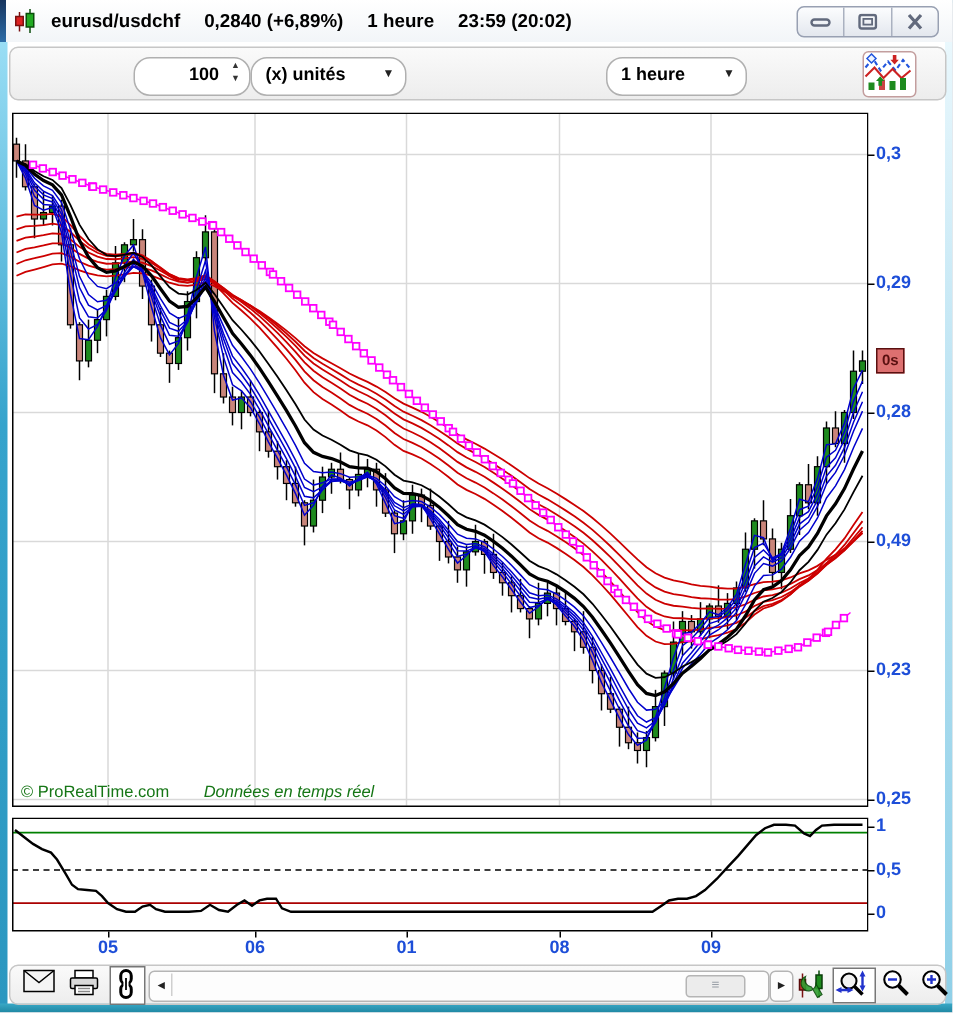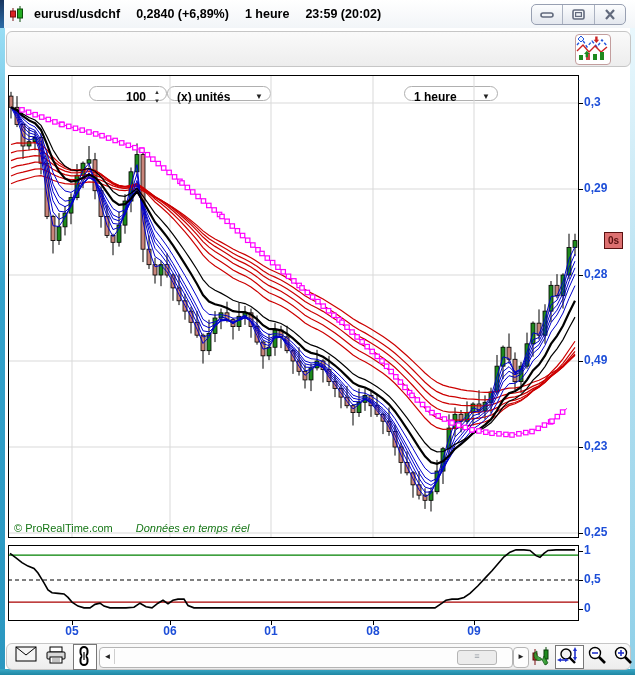--- a/index.html
+++ b/index.html
@@ -15,35 +15,35 @@
   #titlebar .corner{position:absolute;left:0;top:0;width:4px;height:28px;background:linear-gradient(180deg,#17355e,#2d6da8);}
   #title-icon{margin-left:8px;margin-right:8px;}
   .title-text{font-size:12.5px;font-weight:600;color:#000;margin-right:16px;white-space:nowrap;}
   #win-buttons{position:absolute;right:9px;top:4px;width:93px;height:19px;border:1px solid #98a0b2;border-radius:5px;background:linear-gradient(180deg,#fcfdfe,#e3e7ee);display:flex;}
   .winbtn{flex:1;display:flex;align-items:center;justify-content:center;border-right:1px solid #aab1c0;cursor:default;}
   .winbtn:last-child{border-right:none;}
   
   .panel{position:absolute;left:6px;width:623px;background:linear-gradient(180deg,#fafafa,#ededed);border:1px solid #c6c6c6;border-radius:6px;}
   #toolbar{top:31px;height:34px;}
   #bottombar{top:643px;height:25px;}
-  .field{position:absolute;background:#fff;border:1px solid #b0b0b0;border-radius:11px;height:15px;box-sizing:border-box;font-size:12px;font-weight:600;color:#000;margin-top:48px;}
+  .field{position:absolute;background:#fff;border:1px solid #b0b0b0;border-radius:11px;height:26px;box-sizing:border-box;font-size:12px;font-weight:600;color:#000;}
   #units-field{left:82px;top:6px;width:78px;}
   #units-value{position:absolute;right:20px;top:3px;}
   #units-spinner{position:absolute;right:3px;top:1px;width:12px;font-size:6px;line-height:9px;color:#333;text-align:center;}
   #units-mode{left:160px;top:6px;width:104px;}
   #timeframe-dd{left:397px;top:6px;width:94px;}
   .dd-label{position:absolute;left:9px;top:3px;}
   .dd-arrow{position:absolute;right:7px;top:5px;font-size:8px;color:#222;}
   #display-btn{position:absolute;left:568px;top:2px;width:34px;height:29px;background:#fff;border:1px solid #c39e9e;border-radius:4px;}
   
   #main-svg{position:absolute;left:8px;top:75px;}
   #ind-svg{position:absolute;left:8px;top:545px;}
   .axis-label{position:absolute;font-size:12px;font-weight:bold;color:#1d4ed8;}
   .tickmark{position:absolute;background:#000;}
-  #price-badge{position:absolute;left:584px;top:232px;width:17px;height:15px;background:#dd7070;border:1px solid #5a1010;color:#5a1010;font-size:10px;font-weight:bold;text-align:center;line-height:15px;margin-left:20px;}
+  #price-badge{position:absolute;left:584px;top:232px;width:17px;height:15px;background:#dd7070;border:1px solid #5a1010;color:#5a1010;font-size:10px;font-weight:bold;text-align:center;line-height:15px;}
   #copyright{position:absolute;left:14px;top:522px;font-size:11px;color:#167616;}
   #copyright .it{font-style:italic;margin-left:23px;}
   
   .flatbtn{position:absolute;top:2px;background:transparent;border:none;}
   .boxbtn{position:absolute;background:#fff;border:1px solid #8a8a8a;}
   #scroll-track{position:absolute;left:92px;top:3px;width:412px;height:19px;background:#fdfdfd;border:1px solid #b5b5b5;border-radius:4px;}
   #scroll-left{position:absolute;left:1px;top:1px;width:13px;height:15px;border-right:1px solid #cfcfcf;font-size:8px;color:#222;text-align:center;line-height:15px;}
   #scroll-thumb{position:absolute;left:357px;top:2px;width:38px;height:13px;background:#ececec;border:1px solid #b5b5b5;border-radius:3px;color:#9aa0a8;font-size:9px;text-align:center;line-height:11px;}
   #scroll-right{position:absolute;left:506px;top:3px;width:14px;height:19px;border:1px solid #b5b5b5;border-radius:4px;background:#fdfdfd;font-size:8px;color:#222;text-align:center;line-height:17px;}
   #zoom-interactive{left:548px;top:1px;width:27px;height:22px;background:#fff;border:1px solid #777;}

